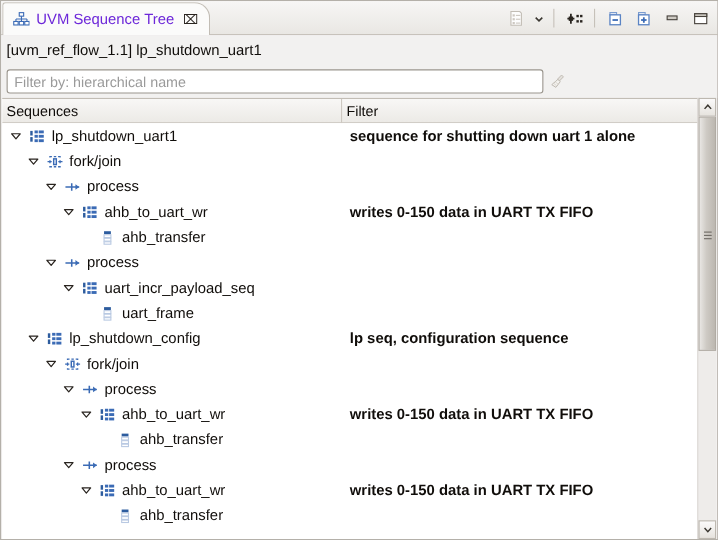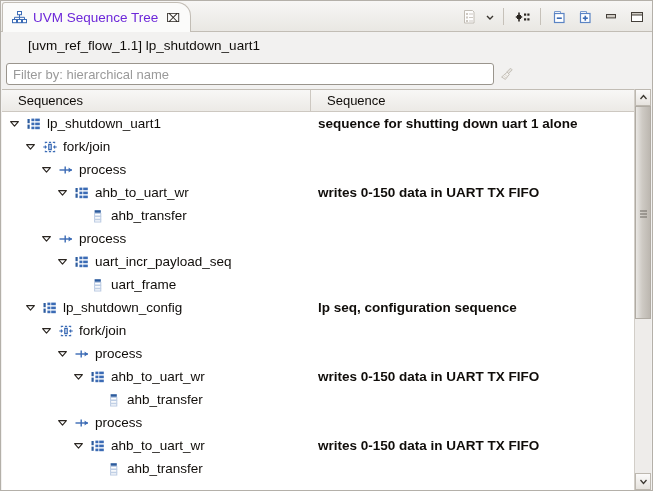--- a/index.html
+++ b/index.html
@@ -82,21 +82,21 @@
   .pathline {
     position: absolute;
     left: 0; top: 31px;
     width: 653px; height: 27px;
     background: #f2f1f0;
     display: flex;
     align-items: center;
     box-sizing: border-box;
   }
   .pathline-text {
-    padding-left: 27px;
+    padding-left: 5px;
     font-size: 13.5px;
     color: #100d0a;
     white-space: nowrap;
     text-align: center;
   }
 
   
   .filterrow {
     position: absolute;
     left: 0; top: 58px;
@@ -145,21 +145,21 @@
     border-bottom: 1px solid #cdc8c1;
     box-sizing: border-box;
   }
   .th {
     position: absolute;
     top: 0;
     height: 22px;
     line-height: 22px;
     font-size: 13px;
     color: #0f0c09;
-    padding-left: 16px;
+    padding-left: 4px;
     box-sizing: border-box;
   }
   .th-seq  { left: 0;     width: 308px; }
   .th-com  { left: 308px; width: 326px; border-left: 1px solid #cdc8c1; }
 
   .tbody {
     position: relative;
     height: 378px;
     background: #ffffff;
   }
@@ -345,21 +345,21 @@
         <path d="M12.5 3.2 L14.2 4.9 L10.6 8.6 L8.9 6.9 Z" fill="#e4e1dc" stroke="#c0bbb3" stroke-width="0.9"></path>
         <path d="M9.2 7.2 L11.3 9.3 L7.4 14.4 L3.6 12.0 Z" fill="#f4f2ef" stroke="#bdb8b0" stroke-width="0.9"></path>
         <path d="M5.2 10.6 L8.0 13.0 M6.6 9.2 L9.4 11.6" stroke="#d4d0c9" stroke-width="0.8"></path>
       </svg>
     </div>
   </div>
 
   <div class="table">
     <div class="thead">
       <div class="th th-seq">Sequences</div>
-      <div class="th th-com">Sequence</div>
+      <div class="th th-com">Filter</div>
     </div>
     <div class="tbody" id="tree-body">
         <div class="row">
           <div class="cell-seq" style="left: 6px;">
             <span class="twisty">
               <svg width="11" height="11" viewBox="0 0 11 11">
     <path d="M1.6 3.6 L9.4 3.6 L5.5 8.2 Z" fill="none" stroke="#2a2520" stroke-width="1.1" stroke-linejoin="round"></path>
   </svg>
             </span>
             <span class="ico"><svg width="16" height="16" viewBox="0 0 16 16">

